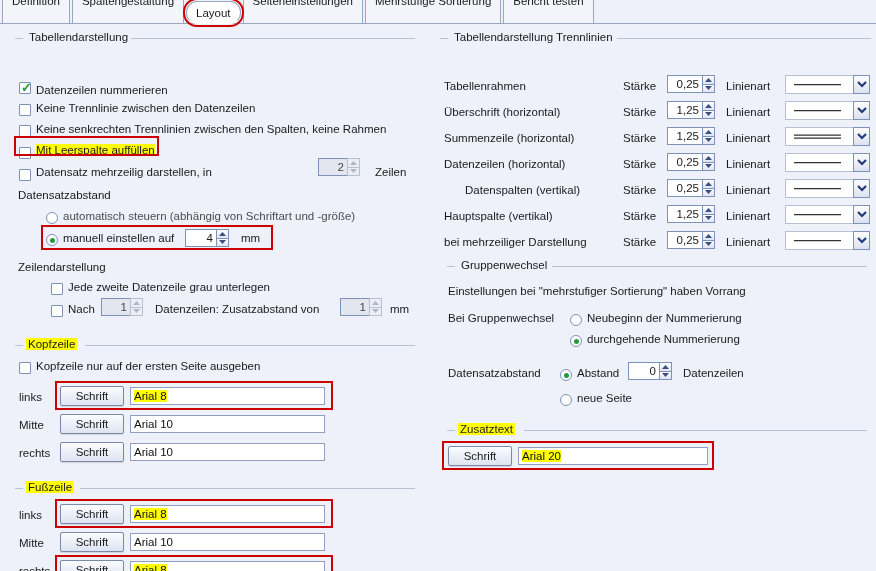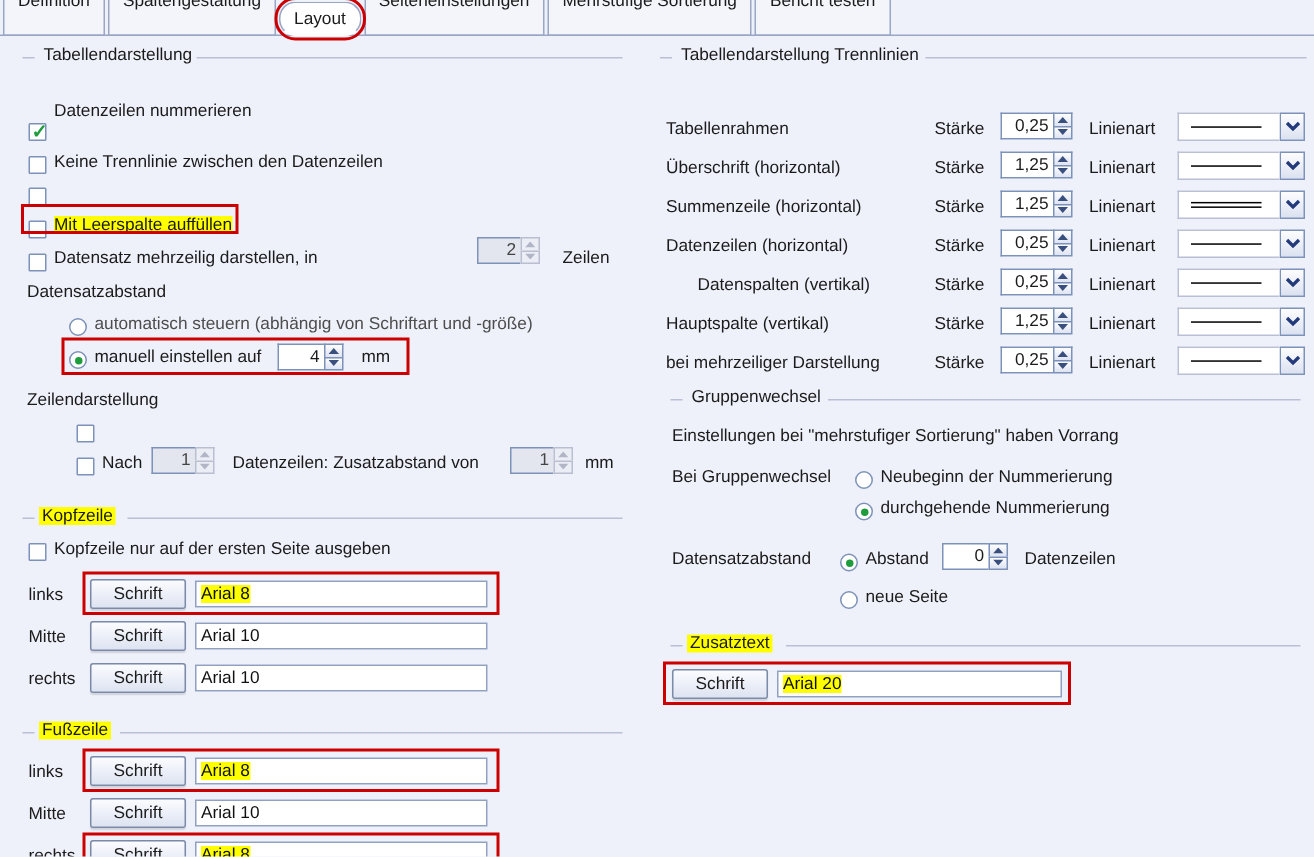--- a/index.html
+++ b/index.html
@@ -158,26 +158,27 @@
 
   <div class="group" style="left:10px;top:14px;width:405px;">
     <div class="grp-dash"></div>
     <div class="grp-line" style="left:52px;width:353px;"></div>
     <div class="grp-title">Tabellendarstellung</div>
   </div>
 
   <div class="cb" style="left:19px;top:58px;">
         <span class="tick">✓</span>
       </div>
-  <div class="lbl" style="left:36px;top:44px;">Datenzeilen nummerieren</div>
+  <div class="lbl" style="left:36px;top:60px;">Datenzeilen nummerieren</div>
 
   <div class="cb" style="left:19px;top:80px;"></div>
   <div class="lbl" style="left:36px;top:78px;">Keine Trennlinie zwischen den Datenzeilen</div>
 
   <div class="cb" style="left:19px;top:101px;"></div>
+  <div class="lbl" style="left:36px;top:99px;">Keine senkrechten Trennlinien zwischen den Spalten, keine Rahmen</div>
 
   <div class="cb" style="left:19px;top:123px;"></div>
   <div class="lbl hl" style="left:36px;top:120px;">Mit Leerspalte auffüllen</div>
   <div class="redbox" style="left:14px;top:112px;width:145px;height:20px;"></div>
 
   <div class="cb" style="left:19px;top:145px;"></div>
   <div class="lbl" style="left:36px;top:142px;">Datensatz mehrzeilig darstellen, in</div>
   <div class="spin dis" style="left:318px;top:134px;width:42px;">
     <div class="field">2</div>
     <div class="btns">
@@ -218,20 +219,21 @@
             </svg>
           </div>
     </div>
   </div>
   <div class="lbl" style="left:241px;top:208px;">mm</div>
   <div class="redbox" style="left:41px;top:201px;width:232px;height:25px;"></div>
 
   <div class="lbl" style="left:18px;top:237px;">Zeilendarstellung</div>
 
   <div class="cb" style="left:51px;top:259px;"></div>
+  <div class="lbl" style="left:68px;top:257px;">Jede zweite Datenzeile grau unterlegen</div>
 
   <div class="cb" style="left:51px;top:281px;"></div>
   <div class="lbl" style="left:68px;top:279px;">Nach</div>
   <div class="spin dis" style="left:101px;top:274px;width:42px;">
     <div class="field">1</div>
     <div class="btns">
       <div class="sb">
             <svg width="7" height="4">
               <path d="M3.5 0 L7 4 L0 4 Z" fill="#b0b6c8"></path>
             </svg>

